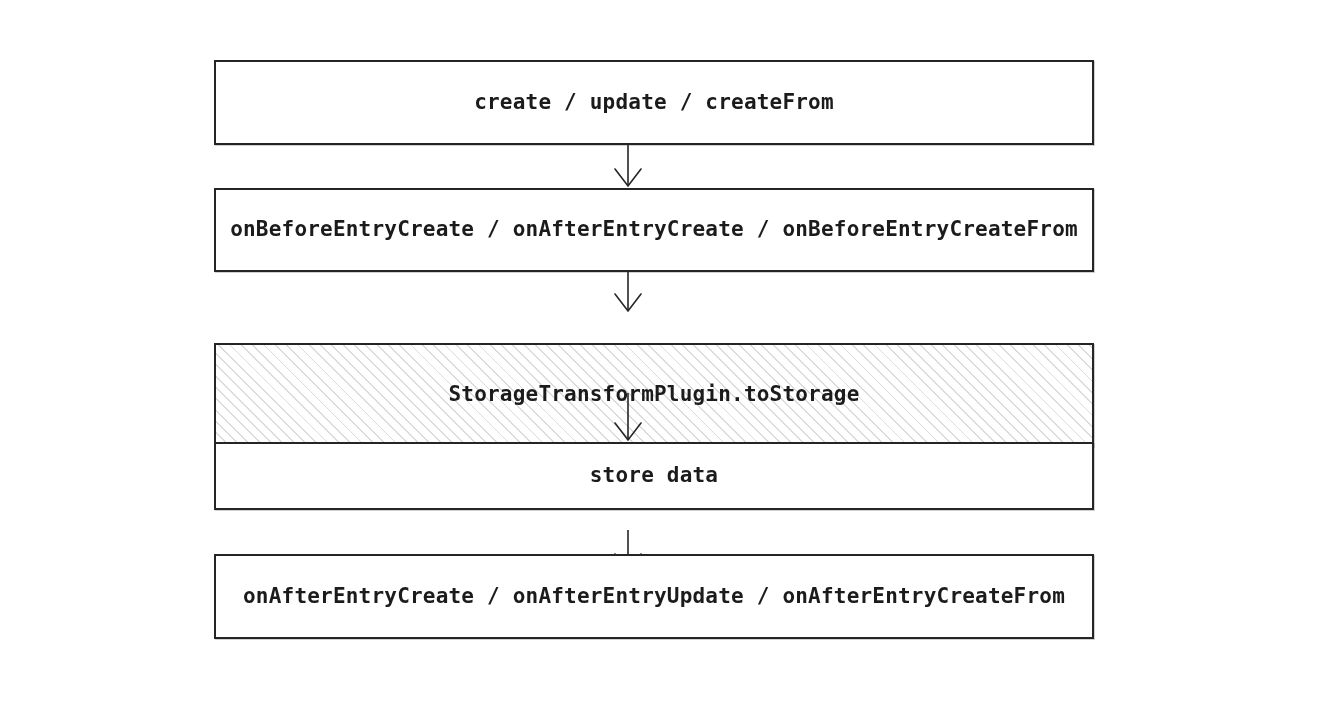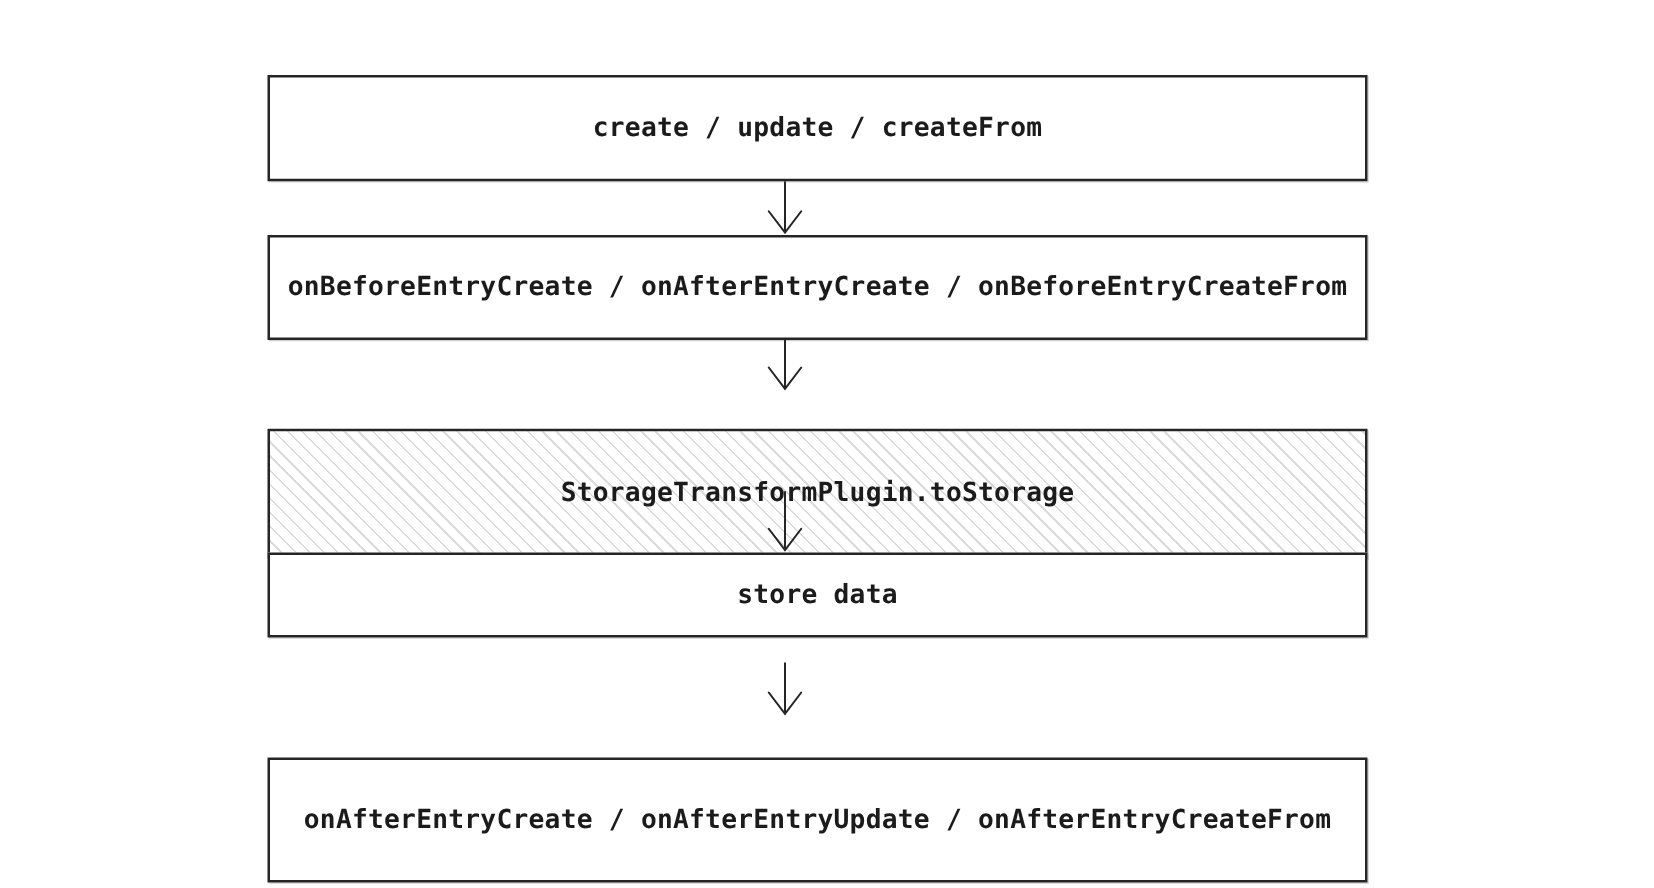--- a/index.html
+++ b/index.html
@@ -46,21 +46,21 @@
     white-space: pre;
     text-align: right;
     line-height: 1.2;
   }
 
   
   #node-0 { top: 60px;  height: 85px; }
   #node-1 { top: 188px; height: 84px; }
   #node-2 { top: 303px; height: 104px; margin-top: 40px; }
   #node-3 { top: 442px; height: 68px; }
-  #node-4 { top: 606px; height: 100px; }
+  #node-4 { top: 554px; height: 85px; }
 
   
   .node.hatched {
     background-color: #ffffff;
     background-image: repeating-linear-gradient(
       45deg,
       rgba(190,190,190,0.55) 0px,
       rgba(190,190,190,0.55) 1.3px,
       rgba(255,255,255,0) 1.3px,
       rgba(255,255,255,0) 8px

